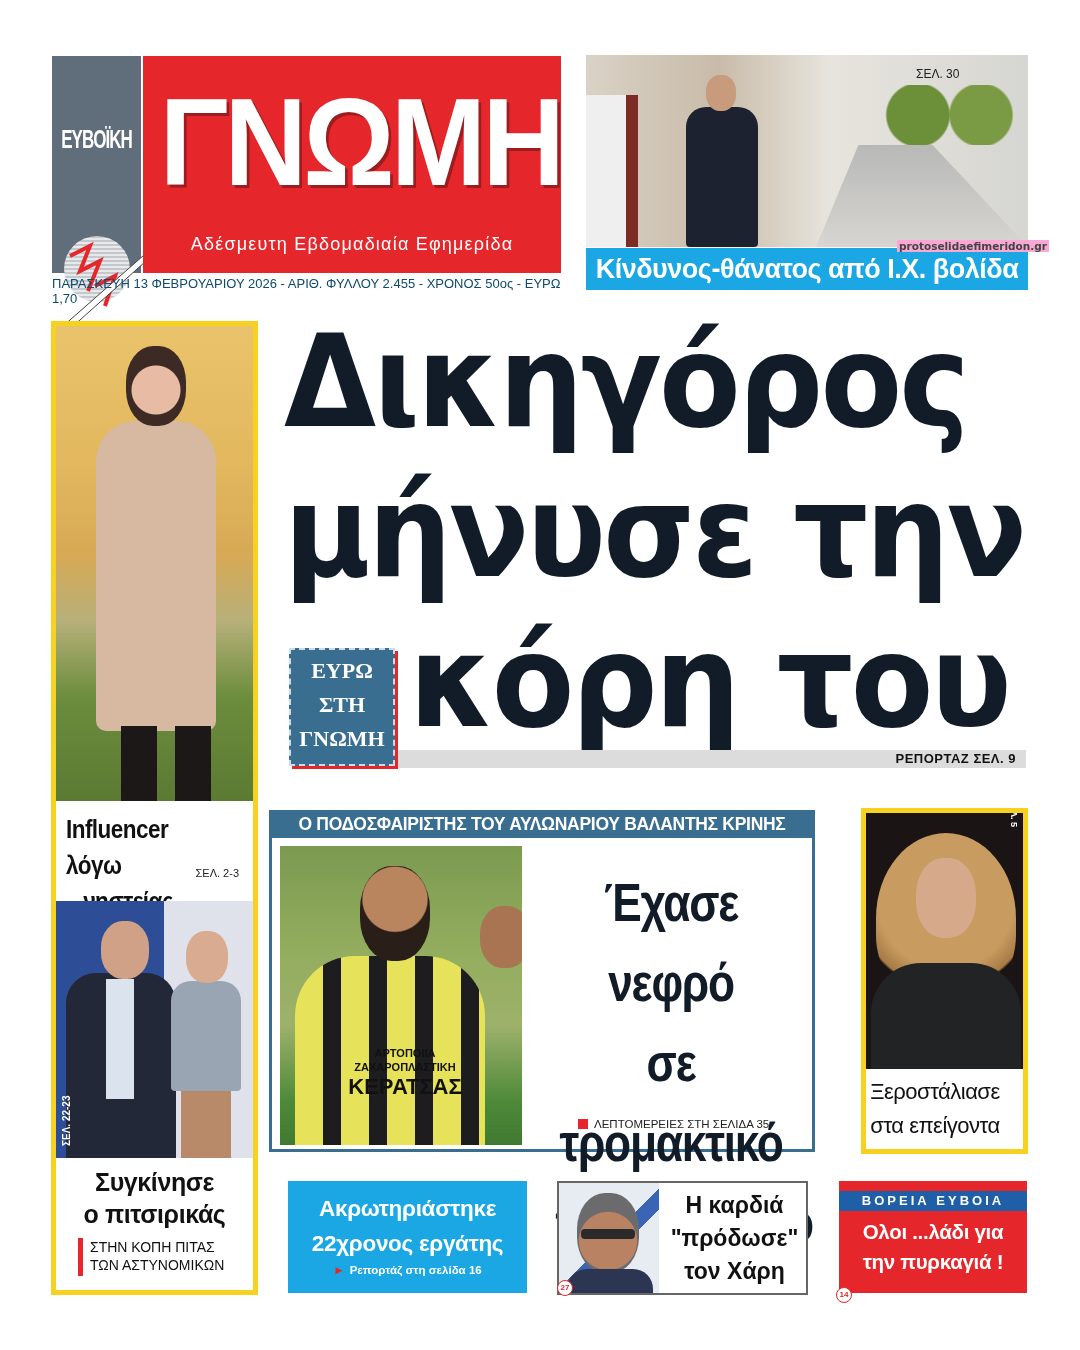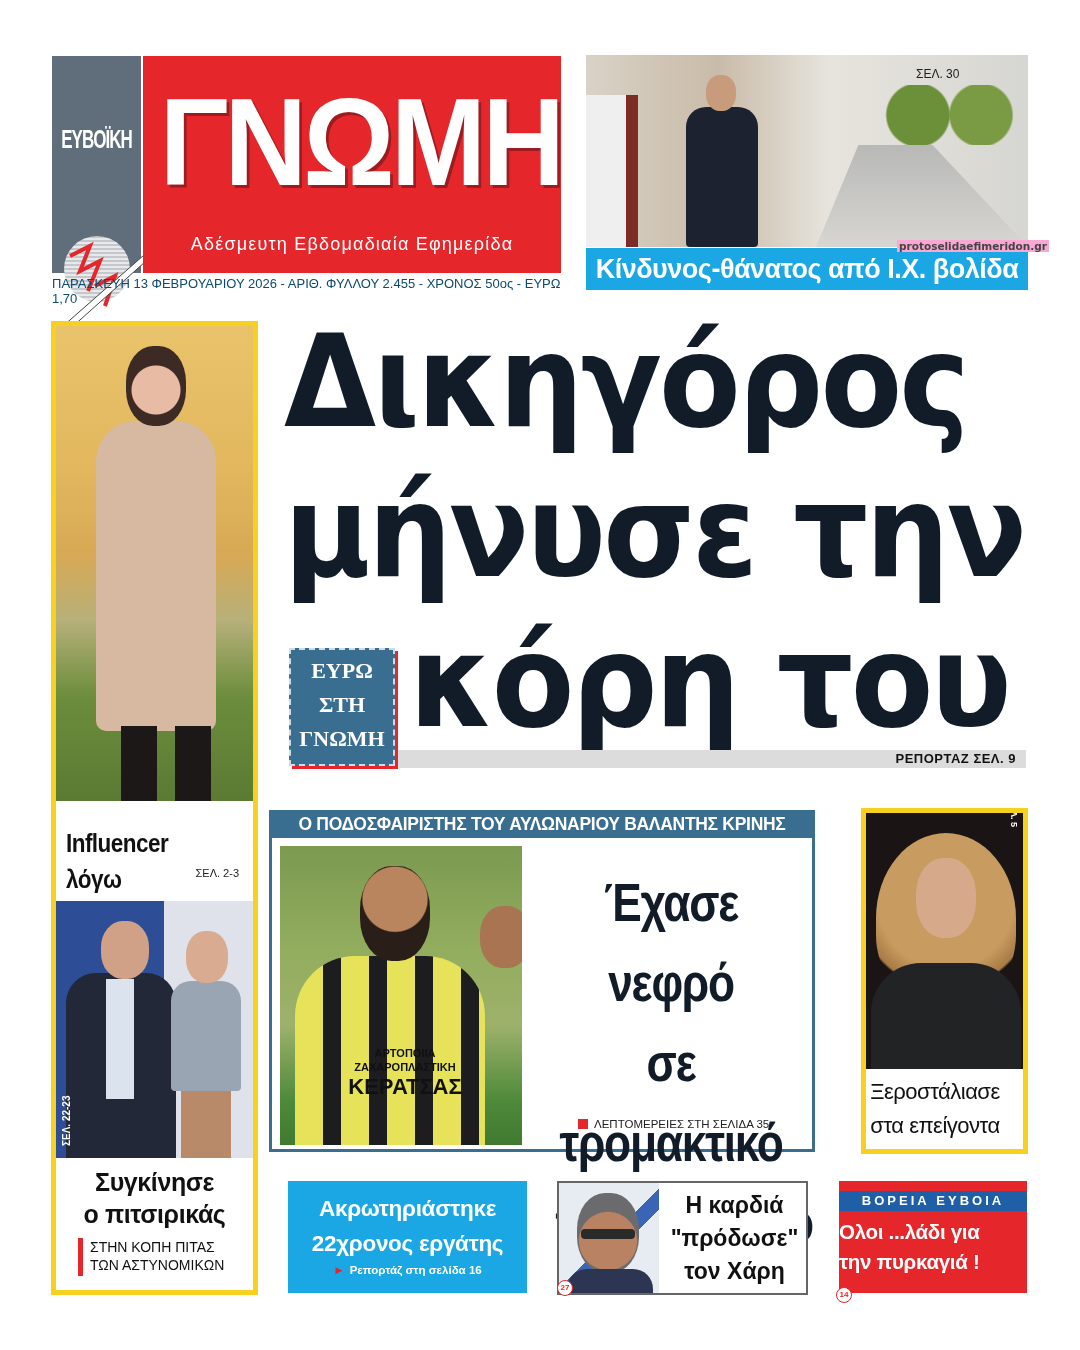--- a/index.html
+++ b/index.html
@@ -103,21 +103,21 @@
   }
   .lc-photo1 .woman-head {
     position: absolute; left: 70px; top: 20px; width: 60px; height: 80px; border-radius: 45%;
     background: radial-gradient(circle at 50% 55%, #e8bca4 0 45%, #3d2a24 47%);
   }
   .lc-photo1 .boots {
     position: absolute; left: 65px; top: 400px; width: 90px; height: 75px;
     background: linear-gradient(90deg, #1c1818 0 40%, transparent 40% 60%, #1c1818 60%);
   }
   .lc-caption1 {
-    position: absolute; left: 0; top: 475px; width: 197px; height: 100px; padding: 24px 10px;
+    position: absolute; left: 0; top: 475px; width: 197px; height: 100px; padding: 10px 10px;
   }
   .lc-caption1 .headline {
     font-weight: bold; font-size: 25px; line-height: 36px; letter-spacing: -0.6px; color: #111;
     transform: scaleX(0.9); transform-origin: left;
   }
   .lc-caption1 .page-ref {
     position: absolute; right: 14px; top: 18px; font-size: 11px; color: #222; margin-top: 48px;
   }
   .lc-photo2 {
     position: absolute; left: 0; top: 575px; width: 197px; height: 257px; overflow: hidden;
@@ -302,21 +302,21 @@
   .bottom-heart .page-badge { left: -2px; top: 97px; }
 
   .bottom-red {
     position: absolute; left: 839px; top: 1181px; width: 188px; height: 112px; background: #e5262a;
   }
   .bottom-red .kicker {
     position: absolute; left: 0; top: 10px; width: 188px; height: 20px; background: #1f5fa8; color: #fff;
     font-weight: bold; font-size: 13px; line-height: 20px; text-align: center; letter-spacing: 3px;
   }
   .bottom-red .headline {
-    position: absolute; left: 0; top: 36px; width: 188px; color: #fff;
+    position: absolute; left: 0; top: 36px; width: 188px; text-align: center; color: #fff;
     font-weight: bold; font-size: 20.5px; line-height: 30px; letter-spacing: -0.3px;
   }
   .bottom-red .page-badge { left: -3px; top: 106px; }
 </style>
 </head>
 <body>
 
 <div class="masthead-side">
   <div class="region">ΕΥΒΟΪΚΗ</div>
   <div class="emblem"></div>

